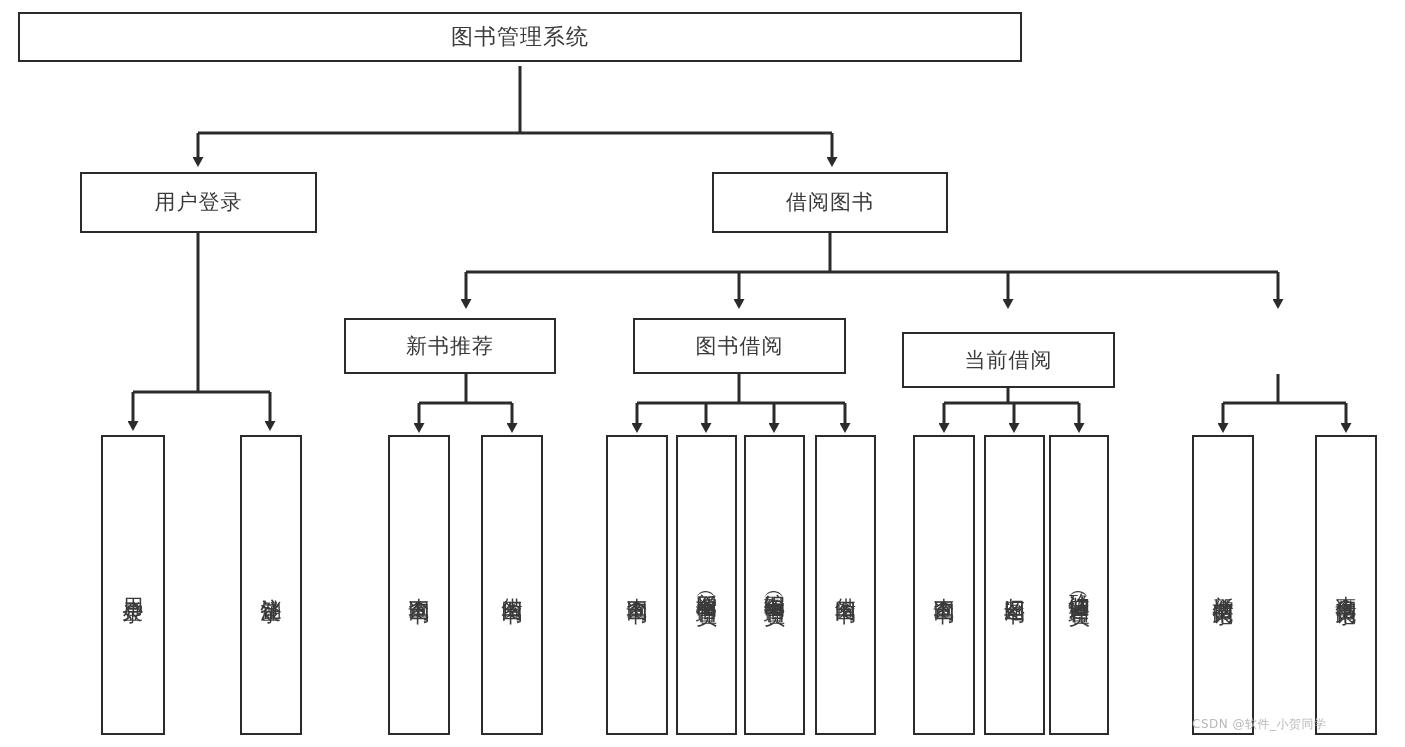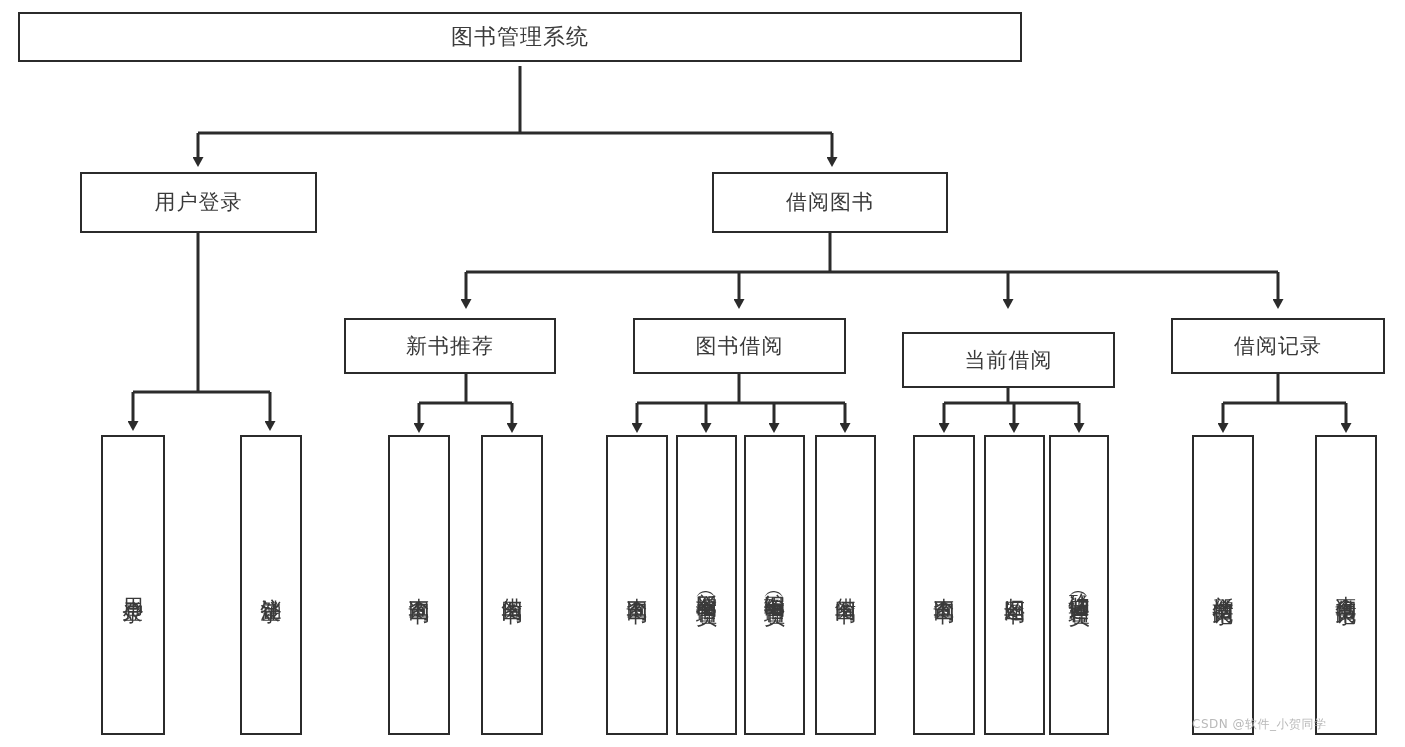--- a/index.html
+++ b/index.html
@@ -84,23 +84,20 @@
 
   <div class="node" style="left:344px;top:318px;width:212px;height:56px;">
     <span class="lbl">新书推荐</span>
   </div>
   <div class="node" style="left:633px;top:318px;width:213px;height:56px;align-items:center;">
     <span class="lbl">图书借阅</span>
   </div>
   <div class="node" style="left:902px;top:332px;width:213px;height:56px;">
     <span class="lbl">当前借阅</span>
   </div>
-  <div class="node" style="left:1171px;top:318px;width:214px;height:56px;">
-    <span class="lbl">借阅记录</span>
-  </div>
 
   <div class="leaf" style="left:101px;top:435px;width:64px;height:300px;">
     <span class="vlbl">用户登录</span>
   </div>
   <div class="leaf" style="left:240px;top:435px;width:62px;height:300px;">
     <span class="vlbl">注销登录</span>
   </div>
 
   <div class="leaf" style="left:388px;top:435px;width:62px;height:300px;">
     <span class="vlbl">查询图书</span>

